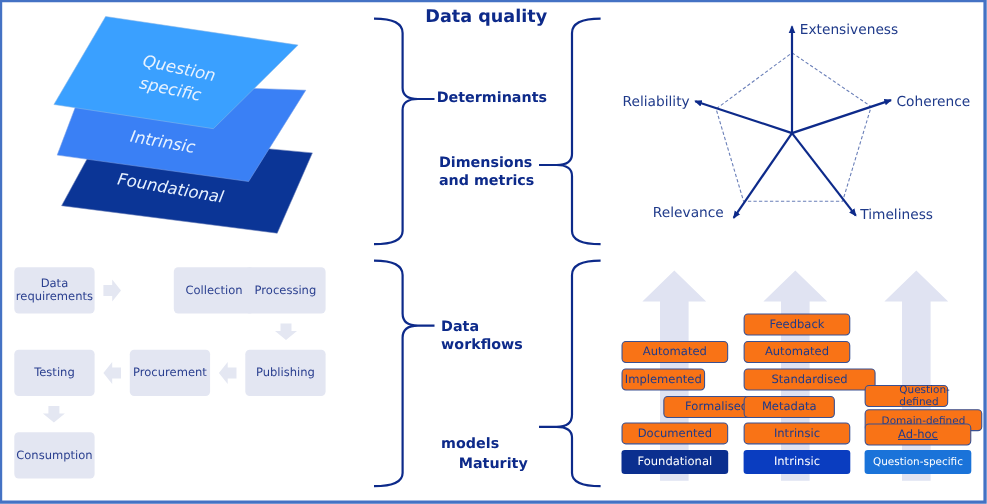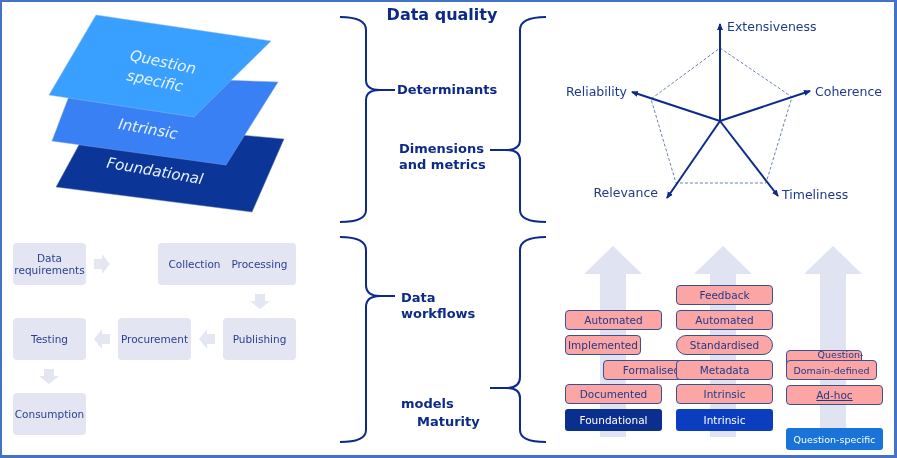--- a/index.html
+++ b/index.html
@@ -1,21 +1,21 @@
 <!DOCTYPE html>
 <html><head>
 <meta charset="utf-8">
 <style>
   html, body { margin:0; padding:0; background:#ffffff; }
   body { width:897px; height:458px; position:relative; overflow:hidden; font-family:"DejaVu Sans", sans-serif; }
   .frame { position:absolute; left:0; top:0; width:897px; height:458px; box-sizing:border-box; border:2px solid #4472c4; border-right-width:3px; border-bottom-width:3px; }
   svg.main { position:absolute; left:0; top:0; }
   .t { fill:#0d2a8a; }
   .flowbox { position:absolute; width:73px; height:42px; background:#e3e6f2; border-radius:4px; display:flex; align-items:center; justify-content:center; text-align:center; color:#2a3f8f; font-size:10.5px; line-height:12px; font-family:"DejaVu Sans", sans-serif; }
-  .mbox { position:absolute; height:20px; border:1px solid #3a5091; border-radius:4px; background:#fca5a5; display:flex; align-items:center; justify-content:center; font-size:10.5px; color:#1f3a8a; box-sizing:border-box; }
+  .mbox { position:absolute; height:20px; border:1px solid #3a5091; border-radius:4px; background:#f97316; display:flex; align-items:center; justify-content:center; font-size:10.5px; color:#1f3a8a; box-sizing:border-box; }
   .mbase { position:absolute; height:22px; border-radius:3px; display:flex; align-items:center; justify-content:center; font-size:10.5px; color:#ffffff; box-sizing:border-box; }
   .lbl { position:absolute; font-family:"DejaVu Sans", sans-serif; font-weight:bold; color:#0d2a8a; font-size:13px; line-height:17px; }
 </style>
 </head>
 <body>
 
 <div class="frame"></div>
 
 <svg class="main" width="897" height="458" viewBox="0 0 897 458">
 
@@ -87,21 +87,21 @@
 <div class="flowbox" style="left:13px; top:393px;">Consumption</div>
 
 <div class="mbox" style="left:565px; top:310px; width:97px;">Automated</div>
 <div class="mbox" style="left:565px; top:335px; width:76px;">Implemented</div>
 <div class="mbox" style="left:565px; top:360px; width:97px;margin-left:38px;">Formalised</div>
 <div class="mbox" style="left:565px; top:384px; width:97px;">Documented</div>
 <div class="mbase" style="left:565px; top:409px; width:97px; background:#0b2f8f;">Foundational</div>
 
 <div class="mbox" style="left:676px; top:285px; width:97px;">Feedback</div>
 <div class="mbox" style="left:676px; top:310px; width:97px;">Automated</div>
-<div class="mbox" style="left:676px; top:335px; width:97px;border-radius:10px;">Standardised</div>
-<div class="mbox" style="left:676px; top:360px; width:97px;">Metadata</div>
+<div class="mbox" style="left:676px; top:335px; width:120px;">Standardised</div>
+<div class="mbox" style="left:676px; top:360px; width:83px;">Metadata</div>
 <div class="mbox" style="left:676px; top:384px; width:97px;">Intrinsic</div>
 <div class="mbase" style="left:676px; top:409px; width:97px; background:#0a3dc0;">Intrinsic</div>
 
 <div class="mbox" style="left:786px; top:350px; width:76px; font-size:9.5px;padding-left:33px;">Question-defined</div>
-<div class="mbox" style="left:786px; top:360px; width:91px; font-size:9.5px;">Domain-defined</div>
+<div class="mbox" style="left:786px; top:372px; width:107px; font-size:9.5px;">Domain-defined</div>
 <div class="mbox" style="left:786px; top:385px; width:97px;text-decoration:underline;">Ad-hoc</div>
-<div class="mbase" style="left:786px; top:409px; width:97px; background:#1a73d9; font-size:9.5px;margin-top:19px;">Question-specific</div>
+<div class="mbase" style="left:786px; top:409px; width:97px; background:#1a73d9; font-size:9.5px;">Question-specific</div>
 
 </body></html>

